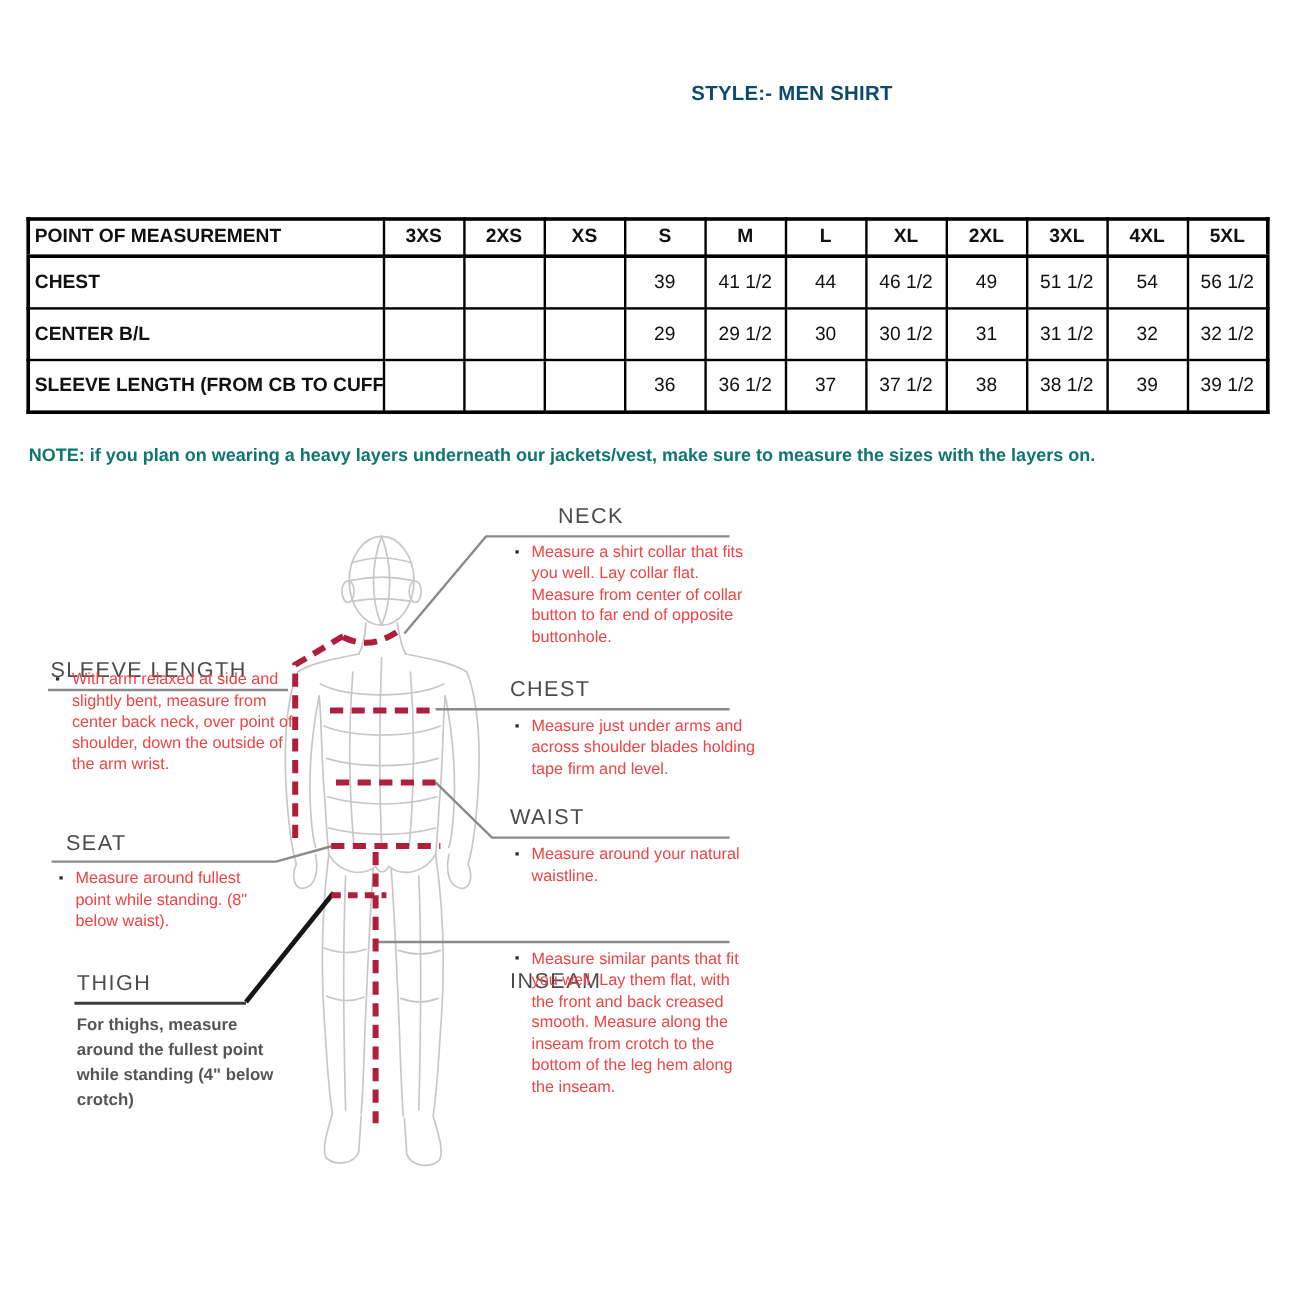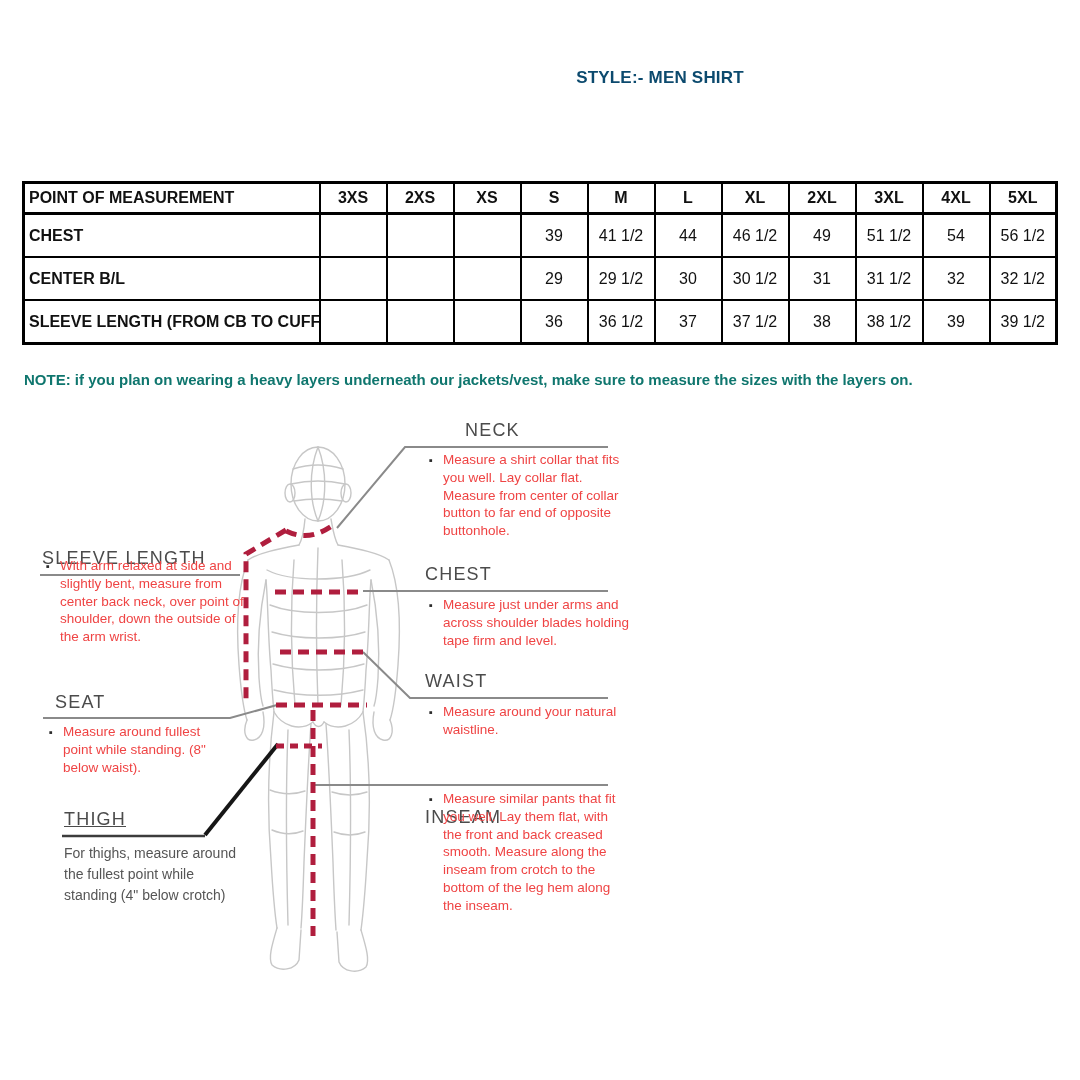--- a/index.html
+++ b/index.html
@@ -209,16 +209,16 @@
 
   <div class="g-head" style="left:425px;top:759px;margin-top:48px;">INSEAM</div>
   <div class="g-body bulleted" style="left:428px;top:790px;width:186px;">Measure similar pants that fit you well. Lay them flat, with the front and back creased smooth. Measure along the inseam from crotch to the bottom of the leg hem along the inseam.</div>
 
   <div class="g-head" style="left:42px;top:548px;">SLEEVE LENGTH</div>
   <div class="g-body bulleted" style="left:45px;top:557px;width:198px;">With arm relaxed at side and slightly bent, measure from center back neck, over point of shoulder, down the outside of the arm wrist.</div>
 
   <div class="g-head" style="left:55px;top:692px;">SEAT</div>
   <div class="g-body bulleted" style="left:48px;top:723px;width:170px;">Measure around fullest point while standing. (8" below waist).</div>
 
-  <div class="g-head" style="left:64px;top:809px;text-decoration:underline;">THIGH</div>
-  <div class="g-body plain" style="left:64px;top:843px;width:185px;">For thighs, measure around the fullest point while standing (4" below crotch)</div>
+  <div class="g-head" style="left:64px;top:809px;">THIGH</div>
+  <div class="g-body plain" style="left:64px;top:843px;width:185px;font-weight:bold;">For thighs, measure around the fullest point while standing (4" below crotch)</div>
 
 </div>
 
 </body></html>

